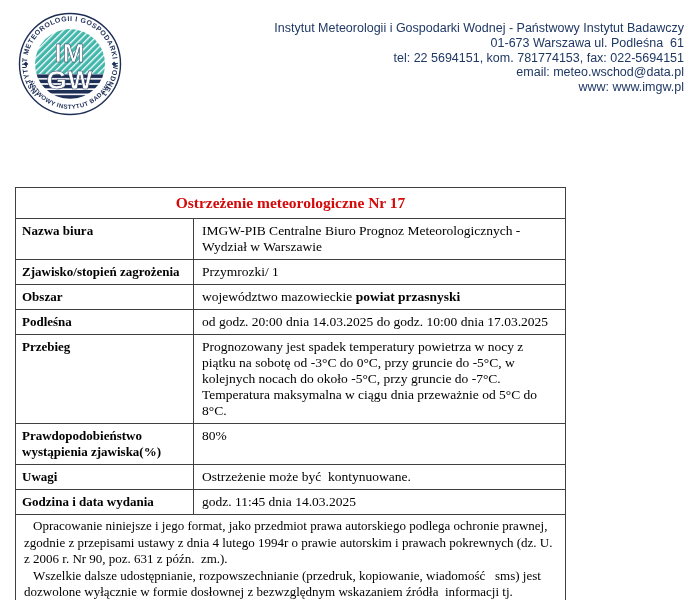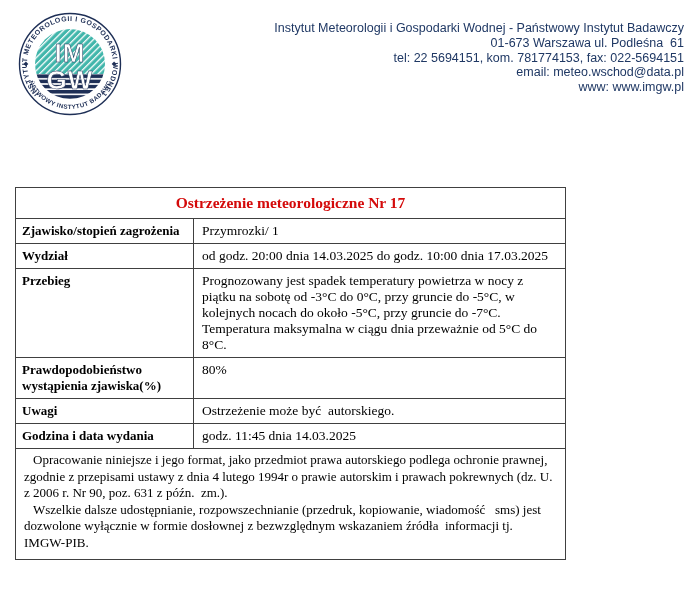--- a/index.html
+++ b/index.html
@@ -103,38 +103,46 @@
       <col style="width:178px">
       <col>
     </colgroup>
   <tbody>
     <tr>
       <td class="title-cell" colspan="2">Ostrzeżenie meteorologiczne Nr 17</td>
     </tr>
   </tbody>
   <tbody>
       <tr>
+    <th class="label">Nazwa biura</th>
+    <td class="value"><span>IMGW-PIB Centralne Biuro Prognoz Meteorologicznych - Wydział w Warszawie</span></td>
+  </tr>
+      <tr>
     <th class="label">Zjawisko/stopień zagrożenia</th>
     <td class="value"><span>Przymrozki/ 1</span></td>
   </tr>
       <tr>
-    <th class="label">Wydział</th>
+    <th class="label">Obszar</th>
+    <td class="value"><span>województwo mazowieckie </span><span class="b">powiat przasnyski</span></td>
+  </tr>
+      <tr>
+    <th class="label">Podleśna</th>
     <td class="value"><span>od godz. 20:00 dnia 14.03.2025 do godz. 10:00 dnia 17.03.2025</span></td>
   </tr>
       <tr>
     <th class="label">Przebieg</th>
     <td class="value"><span>Prognozowany jest spadek temperatury powietrza w nocy z piątku na sobotę od -3°C do 0°C, przy gruncie do -5°C, w kolejnych nocach do około -5°C, przy gruncie do -7°C. Temperatura maksymalna w ciągu dnia przeważnie od 5°C do 8°C.</span></td>
   </tr>
       <tr>
     <th class="label">Prawdopodobieństwo wystąpienia zjawiska(%)</th>
     <td class="value"><span>80%</span></td>
   </tr>
       <tr>
     <th class="label">Uwagi</th>
-    <td class="value"><span>Ostrzeżenie może być  autorskiego.</span></td>
+    <td class="value"><span>Ostrzeżenie może być  kontynuowane.</span></td>
   </tr>
       <tr>
     <th class="label">Godzina i data wydania</th>
     <td class="value"><span>godz. 11:45 dnia 14.03.2025</span></td>
   </tr>
     </tbody>
   <tbody>
     <tr>
       <td class="footer-cell" colspan="2">
           <p>Opracowanie niniejsze i jego format, jako przedmiot prawa autorskiego podlega ochronie prawnej, zgodnie z przepisami ustawy z dnia 4 lutego 1994r o prawie autorskim i prawach pokrewnych (dz. U. z 2006 r. Nr 90, poz. 631 z późn.  zm.).</p>

